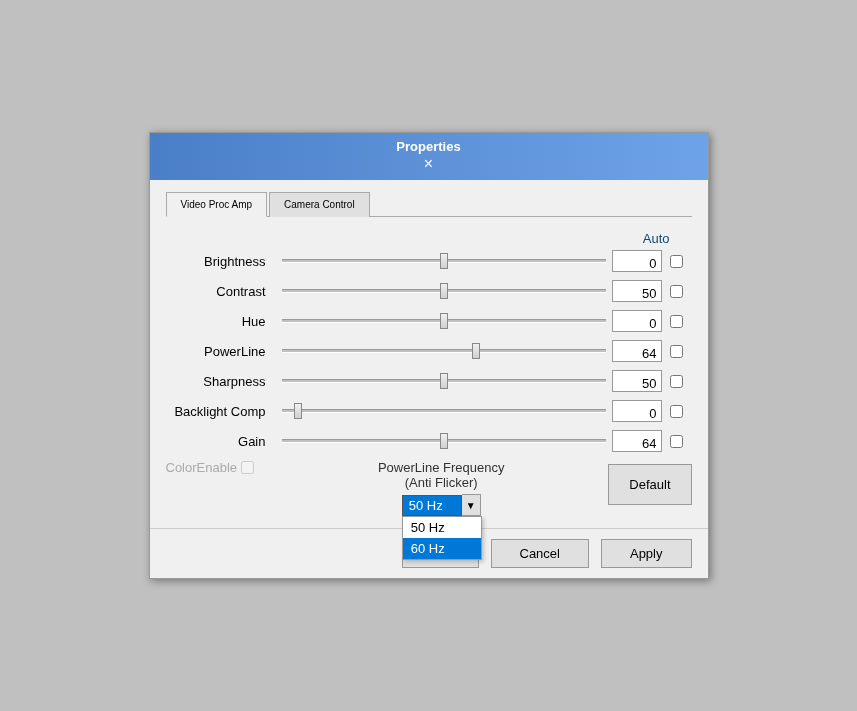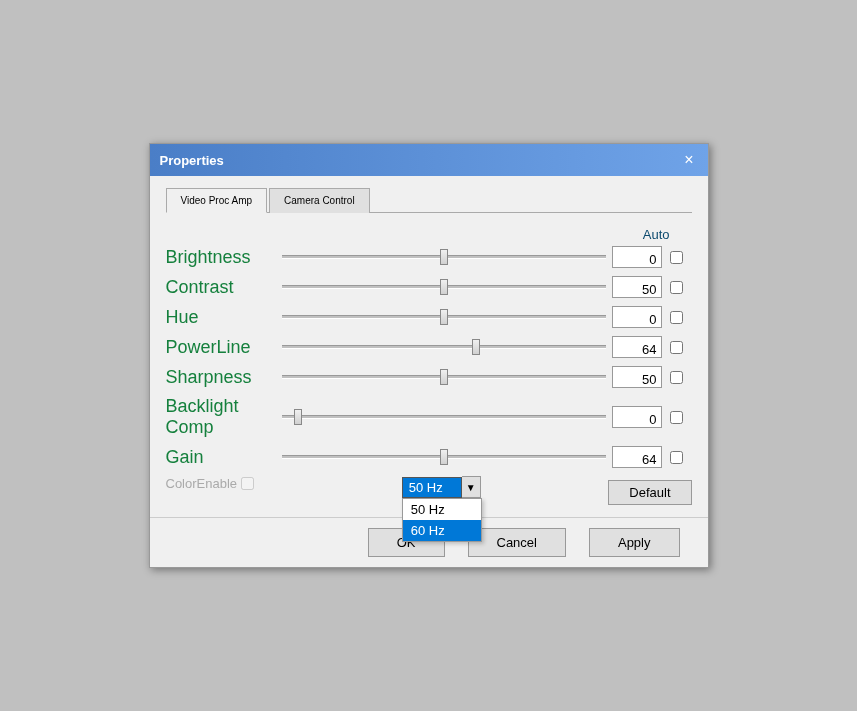--- a/index.html
+++ b/index.html
@@ -20,20 +20,21 @@
     }
     .title-bar {
       background: linear-gradient(to right, #4a7ec7, #6fa3e8);
       color: white;
       padding: 6px 10px;
       display: flex;
       align-items: center;
       justify-content: space-between;
       font-weight: bold;
       font-size: 13px;
+      flex-direction: column;
     }
     .title-bar-close {
       background: none;
       border: none;
       color: white;
       font-size: 16px;
       cursor: pointer;
       line-height: 1;
       padding: 2px 4px;
     }
@@ -67,24 +68,24 @@
       margin-bottom: 4px;
       font-size: 13px;
     }
     .slider-row {
       display: flex;
       align-items: center;
       margin-bottom: 8px;
     }
     .slider-label {
       width: 110px;
-      text-align: left;
+      text-align: right;
       padding-right: 10px;
-      color: #15803d;
-      font-size: 18px;
+      color: #000000;
+      font-size: 13px;
     }
     .slider-track {
       flex: 1;
       height: 4px;
       background: #c0c0c0;
       position: relative;
       margin: 0 6px;
       border-top: 1px solid #999;
       border-bottom: 1px solid #fff;
     }
@@ -189,31 +190,31 @@
       cursor: pointer;
       font-size: 13px;
     }
     .dropdown-item.selected {
       background: #0078d7;
       color: white;
     }
     .default-btn {
       background: #e0e0e0;
       border: 1px solid #999;
-      padding: 4px 20px;
+      padding: 12px 20px;
       cursor: pointer;
       font-size: 13px;
       margin-top: 4px;
     }
     .dialog-footer {
       border-top: 1px solid #ccc;
-      padding: 10px 28px;
+      padding: 10px 16px;
       display: flex;
       justify-content: flex-end;
-      gap: 23px;
+      gap: 12px;
       background: #f0f0f0;
     }
     .footer-btn {
       background: #e0e0e0;
       border: 1px solid #999;
       padding: 6px 28px;
       cursor: pointer;
       font-size: 13px;
       min-width: 75px;
     }
@@ -311,20 +312,24 @@
         </div>
       </div>
 
     <div class="bottom-row">
       <div class="color-enable-section">
         <span>ColorEnable</span>
         <input type="checkbox" disabled="" style="">
       </div>
 
       <div class="powerline-section">
+        <div class="powerline-label">
+          <span>PowerLine Frequency</span><br>
+          <span>(Anti Flicker)</span>
+        </div>
         <div class="powerline-dropdown-wrapper">
           <div class="powerline-select-display">
             <div class="powerline-select-box">50 Hz</div>
             <button class="powerline-dropdown-btn">▼</button>
           </div>
           <div class="dropdown-list" id="powerline-dropdown">
             <div class="dropdown-item">50 Hz</div>
             <div class="dropdown-item selected">60 Hz</div>
           </div>
         </div>

